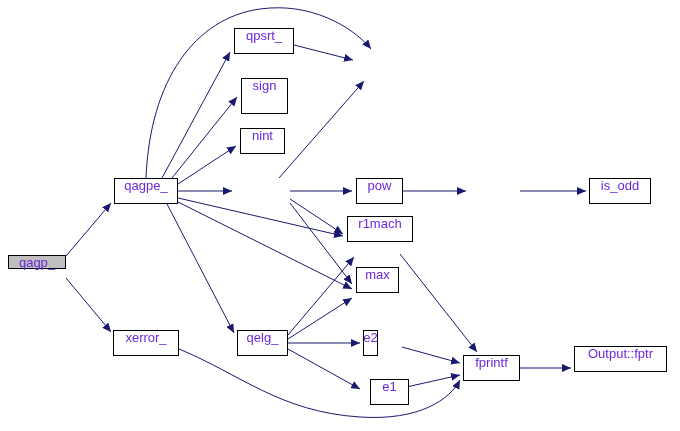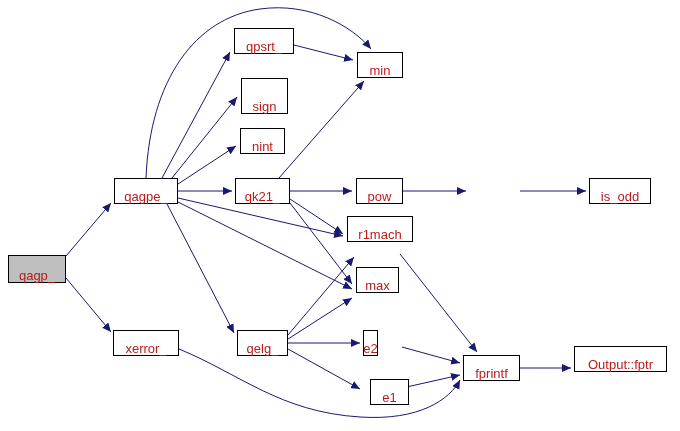--- a/index.html
+++ b/index.html
@@ -17,24 +17,24 @@
     stroke: #191970;
     stroke-width: 1;
     fill: none;
     marker-end: url(#arrowhead);
   }
   .node {
     position: absolute;
     background: #ffffff;
     border: 1px solid #000000;
     display: flex;
-    align-items: flex-end;
+    align-items: flex-start;
     justify-content: center;
     font-size: 13px;
-    color: #b91c1c;
+    color: #6d28d9;
     white-space: nowrap;
     cursor: pointer;
   }
   .node.root { background: #bfbfbf; cursor: default; }
   .node-label { line-height: 1; }
 </style>
 </head>
 <body>
 
 <div class="canvas">
@@ -68,21 +68,21 @@
       <path d="M288,343 L360,343"></path>
       <path d="M288,349 L360,389"></path>
       <path d="M402,347 L460,363"></path>
       <path d="M402,388 L460,375"></path>
       <path d="M400,254 L477,352"></path>
       <path d="M179,349 C240,374 280,412 360,417 C420,421 450,399 460,380"></path>
       <path d="M520,368 L571,368"></path>
     </g>
   </svg>
 
-  <div class="node root" style="left:8px;top:255px;width:58px;height:28px">
+  <div class="node root" style="left:8px;top:255px;width:58px;height:14px">
     <span class="node-label">qagp_</span>
   </div>
 
   <div class="node" style="left:113px;top:330px;width:66px;height:26px">
     <span class="node-label">xerror_</span>
   </div>
 
   <div class="node" style="left:114px;top:178px;width:64px;height:26px">
     <span class="node-label">qagpe_</span>
   </div>
@@ -92,31 +92,25 @@
   </div>
 
   <div class="node" style="left:241px;top:78px;width:47px;height:36px">
     <span class="node-label">sign</span>
   </div>
 
   <div class="node" style="left:240px;top:128px;width:45px;height:26px">
     <span class="node-label">nint</span>
   </div>
 
-  <div class="node" style="left:235px;top:178px;width:55px;height:26px">
-    <span class="node-label">qk21_</span>
-  </div>
 
   <div class="node" style="left:237px;top:330px;width:51px;height:26px">
     <span class="node-label">qelg_</span>
   </div>
 
-  <div class="node" style="left:357px;top:52px;width:46px;height:26px">
-    <span class="node-label">min</span>
-  </div>
 
   <div class="node" style="left:356px;top:178px;width:47px;height:26px">
     <span class="node-label">pow</span>
   </div>
 
   <div class="node" style="left:347px;top:216px;width:66px;height:26px">
     <span class="node-label">r1mach</span>
   </div>
 
   <div class="node" style="left:356px;top:267px;width:43px;height:26px">

